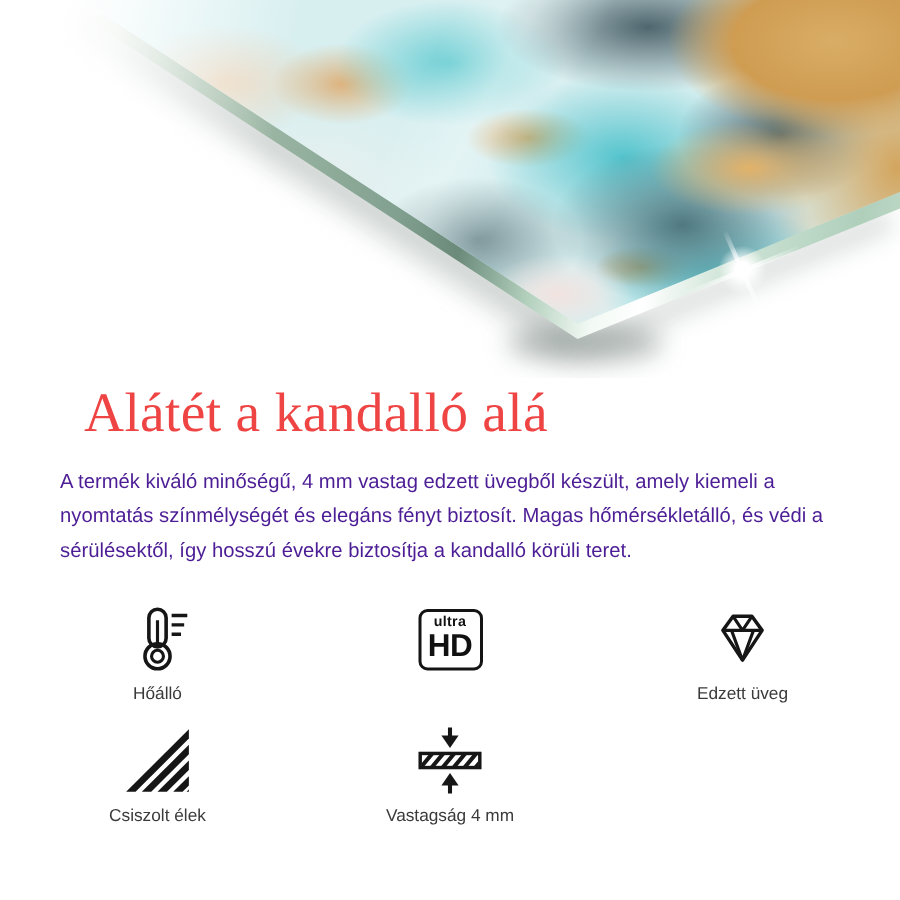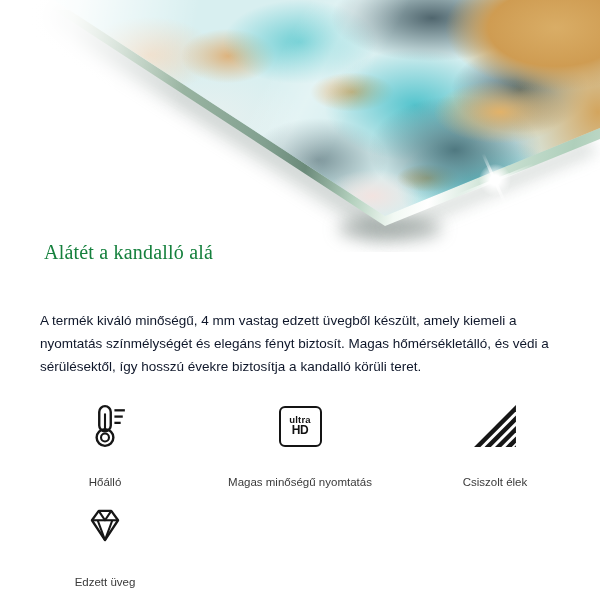--- a/index.html
+++ b/index.html
@@ -72,47 +72,47 @@
   }
   .sparkle .ray {
     position:absolute; top:-1.25px; height:2.5px;
     background:linear-gradient(90deg, rgba(255,255,255,0) 0%, #ffffff 50%, rgba(255,255,255,0) 100%);
   }
   .sparkle .r1 { left:-42px; width:84px; transform:rotate(-22deg); }
   .sparkle .r2 { left:-29px; width:58px; transform:rotate(66deg); }
 
   
   .title {
-    position:absolute; left:40px; top:236px; margin:4px;
+    position:absolute; left:40px; top:236px; margin:16px;
     font-family:"Liberation Serif", "DejaVu Serif", serif;
-    font-weight:400; font-size:20px; line-height:1.28; color:#15803d;
+    font-weight:400; font-size:37px; line-height:1.28; color:#ef4444;
     letter-spacing:0.2px;
   }
   .desc {
     position:absolute; left:40px; top:309px; width:524px; margin:0;
-    font-size:13.5px; line-height:23px; color:#0f172a;
+    font-size:13.5px; line-height:23px; color:#4c1d95;
   }
 
   
   .features {
     position:absolute; left:30px; top:402px; width:540px;
     display:grid; grid-template-columns:150px 240px 150px; row-gap:14px;
   }
   .feature { display:flex; flex-direction:column; align-items:center; }
   .icon-wrap { height:48px; display:flex; align-items:center; justify-content:center;text-align:right; }
-  .feature .label { margin-top:26px; font-size:11.5px; color:#3a3a3a; white-space:nowrap; }
+  .feature .label { margin-top:7px; font-size:11.5px; color:#3a3a3a; white-space:nowrap; }
 
   .uhd-box {
     box-sizing:border-box; width:43px; height:41px;
     border:2.6px solid #141414; border-radius:6px;
     display:flex; flex-direction:column; align-items:center; justify-content:center;
     color:#111;
   }
   .uhd-top { font-size:9.5px; font-weight:700; line-height:1; letter-spacing:0.2px; }
-  .uhd-bottom { font-size:12px; font-weight:800; line-height:1.05; letter-spacing:-0.3px; }
+  .uhd-bottom { font-size:21px; font-weight:800; line-height:1.05; letter-spacing:-0.3px; }
 
   svg .ln { stroke:#161616; fill:none; }
 </style>
 </head>
 <body>
 
 <div class="page">
 
   <div class="hero">
     <div class="shadow-left"></div>
@@ -151,44 +151,63 @@
       <div class="label">Hőálló</div>
     </div>
 
     <div class="feature">
       <div class="icon-wrap">
         <div class="uhd-box">
           <span class="uhd-top">ultra</span>
           <span class="uhd-bottom">HD</span>
         </div>
       </div>
-      <div class="label">Magas minőségű nyomtatás</div>
-    </div>
-
+    </div>
+
+
+    <div class="feature">
+      <div class="icon-wrap">
+        <svg width="46" height="46" viewBox="0 0 44 44">
+          <path class="ln" stroke-width="2.2" stroke-linejoin="round" d="M9.5 16.5 L16 7.5 L28 7.5 L34.5 16.5 L22 35.5 Z"></path>
+          <line class="ln" x1="9.5" y1="16.5" x2="34.5" y2="16.5" stroke-width="2"></line>
+          <path class="ln" stroke-width="2" stroke-linejoin="round" d="M16 7.5 L22 16.5 L28 7.5"></path>
+          <path class="ln" stroke-width="2" d="M15 16.5 L22 35.5 M29 16.5 L22 35.5"></path>
+        </svg>
+      </div>
+      <div class="label">Edzett üveg</div>
+    </div>
 
     <div class="feature">
       <div class="icon-wrap">
         <svg width="46" height="46" viewBox="0 0 44 44">
           <polygon fill="#161616" points="2,42 8,42 42,8 42,2"></polygon>
           <polygon fill="#161616" points="12,42 18,42 42,18 42,12"></polygon>
           <polygon fill="#161616" points="22,42 28,42 42,28 42,22"></polygon>
           <polygon fill="#161616" points="32,42 38,42 42,38 42,32"></polygon>
           <polygon fill="#161616" points="40.5,42 42,42 42,40.5"></polygon>
         </svg>
       </div>
       <div class="label">Csiszolt élek</div>
     </div>
 
     <div class="feature">
       <div class="icon-wrap">
         <svg width="46" height="46" viewBox="0 0 44 44">
-          <path class="ln" stroke-width="2.2" stroke-linejoin="round" d="M9.5 16.5 L16 7.5 L28 7.5 L34.5 16.5 L22 35.5 Z"></path>
-          <line class="ln" x1="9.5" y1="16.5" x2="34.5" y2="16.5" stroke-width="2"></line>
-          <path class="ln" stroke-width="2" stroke-linejoin="round" d="M16 7.5 L22 16.5 L28 7.5"></path>
-          <path class="ln" stroke-width="2" d="M15 16.5 L22 35.5 M29 16.5 L22 35.5"></path>
-        </svg>
-      </div>
-      <div class="label">Edzett üveg</div>
-    </div>
-
+          <defs>
+            <clipPath id="barclip">
+                <rect x="4" y="18" width="36" height="8"></rect>
+              </clipPath>
+          </defs>
+          <rect class="ln" x="3" y="17.5" width="38" height="9" stroke-width="2.2"></rect>
+          <g clip-path="url(#barclip)">
+            <path class="ln" stroke-width="2.6" d="M2 28 L12 16 M9 28 L19 16 M16 28 L26 16 M23 28 L33 16 M30 28 L40 16 M37 28 L47 16"></path>
+          </g>
+          <line class="ln" x1="22" y1="1" x2="22" y2="7" stroke-width="2.6"></line>
+          <polygon fill="#161616" points="16.5,6 27.5,6 22,14"></polygon>
+          <line class="ln" x1="22" y1="43" x2="22" y2="37" stroke-width="2.6"></line>
+          <polygon fill="#161616" points="16.5,38 27.5,38 22,30"></polygon>
+        </svg>
+      </div>
+      <div class="label">Vastagság 4 mm</div>
+    </div>
 
   </div>
 </div>
 
 </body></html>

